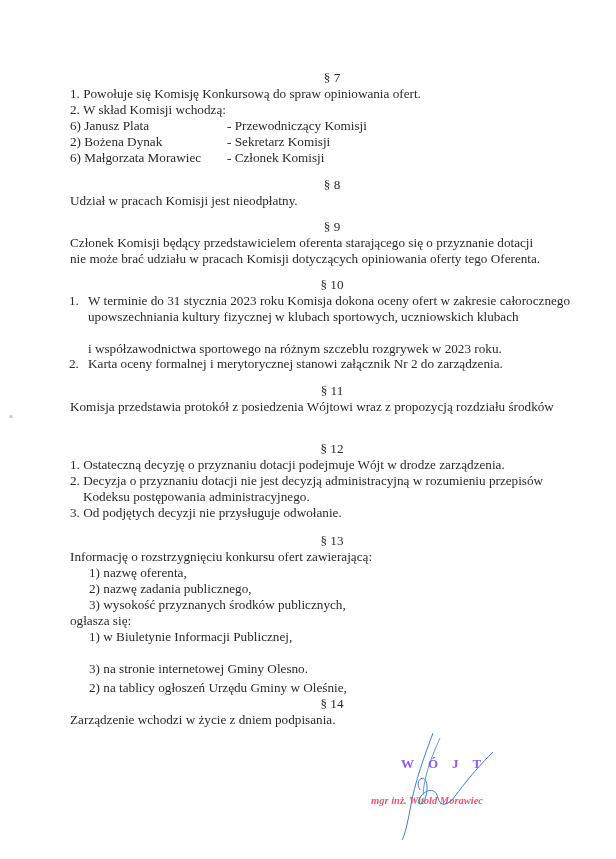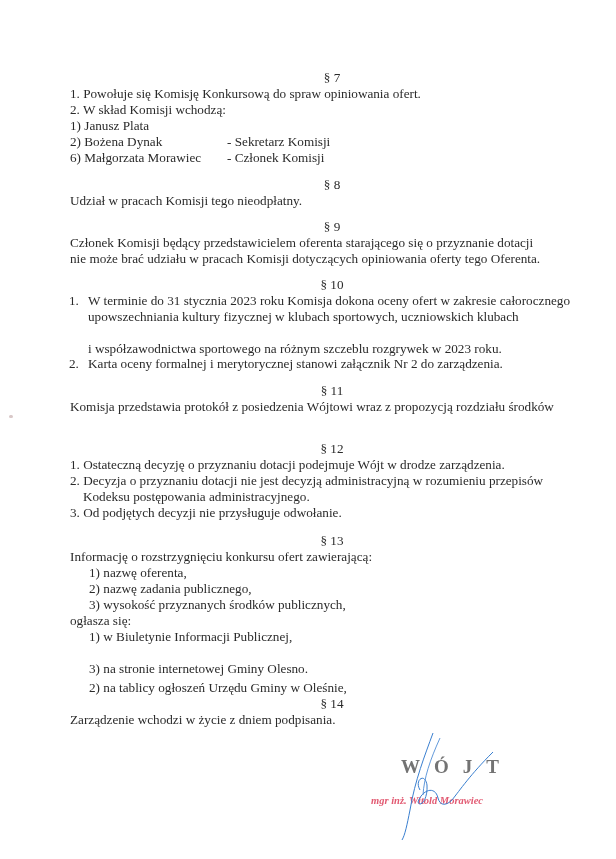--- a/index.html
+++ b/index.html
@@ -1,43 +1,44 @@
 <!DOCTYPE html>
 <html><head>
 <meta charset="utf-8">
 <style>
   html, body { margin:0; padding:0; background:#ffffff; }
   body { width:616px; height:859px; position:relative; overflow:hidden;
          font-family:"Liberation Serif", "DejaVu Serif", serif; color:#2a2a2a; font-size:13.2px; }
   .page { position:absolute; left:0; top:0; width:616px; height:859px; }
   .ln { position:absolute; white-space:nowrap; line-height:16px; }
   .sec { position:absolute; width:616px; text-align:center; left:24px; line-height:16px; }
-  .stamp-title { position:absolute; left:401px; top:756px; color:#737373; font-weight:bold;
-        font-size:19px; letter-spacing:14px; font-family:"Liberation Serif", serif; }
+  .stamp-title { position:absolute; left:401px; top:756px; color:#8b5cf6; font-weight:bold;
+        font-size:13px; letter-spacing:14px; font-family:"Liberation Serif", serif; }
   .stamp-name { position:absolute; left:371px; top:795px; color:#e25a72; font-weight:bold;
         font-style:italic; font-size:10.5px; font-family:"Liberation Serif", serif; }
   .sig { position:absolute; left:380px; top:730px; }
   .speck { position:absolute; left:9px; top:415px; width:4px; height:3px; background:#d9c8c8; border-radius:2px; }
 </style>
 </head>
 <body>
 
 <div class="page">
 
   <div class="sec" style="top:70px">§ 7</div>
   <div class="ln" style="left:70px;top:86px">1. Powołuje się Komisję Konkursową do spraw opiniowania ofert.</div>
   <div class="ln" style="left:70px;top:102px">2. W skład Komisji wchodzą:</div>
-  <div class="ln" style="left:70px;top:118px">1) Janusz Plata</div>
+  <div class="ln" style="left:70px;top:118px">6) Janusz Plata</div>
+  <div class="ln" style="left:227px;top:118px">- Przewodniczący Komisji</div>
   <div class="ln" style="left:70px;top:134px">2) Bożena Dynak</div>
   <div class="ln" style="left:227px;top:134px">- Sekretarz Komisji</div>
   <div class="ln" style="left:70px;top:150px">6) Małgorzata Morawiec</div>
   <div class="ln" style="left:227px;top:150px">- Członek Komisji</div>
 
   <div class="sec" style="top:177px">§ 8</div>
-  <div class="ln" style="left:70px;top:193px">Udział w pracach Komisji tego nieodpłatny.</div>
+  <div class="ln" style="left:70px;top:193px">Udział w pracach Komisji jest nieodpłatny.</div>
 
   <div class="sec" style="top:219px">§ 9</div>
   <div class="ln" style="left:70px;top:235px">Członek Komisji będący przedstawicielem oferenta starającego się o przyznanie dotacji</div>
   <div class="ln" style="left:70px;top:251px">nie może brać udziału w pracach Komisji dotyczących opiniowania oferty tego Oferenta.</div>
 
   <div class="sec" style="top:277px">§ 10</div>
   <div class="ln" style="left:69px;top:293px">1.</div>
   <div class="ln" style="left:88px;top:293px">W terminie do 31 stycznia 2023 roku Komisja dokona oceny ofert w zakresie całorocznego</div>
   <div class="ln" style="left:88px;top:309px">upowszechniania kultury fizycznej w klubach sportowych, uczniowskich klubach</div>
   <div class="ln" style="left:88px;top:341px">i współzawodnictwa sportowego na różnym szczeblu rozgrywek w 2023 roku.</div>

